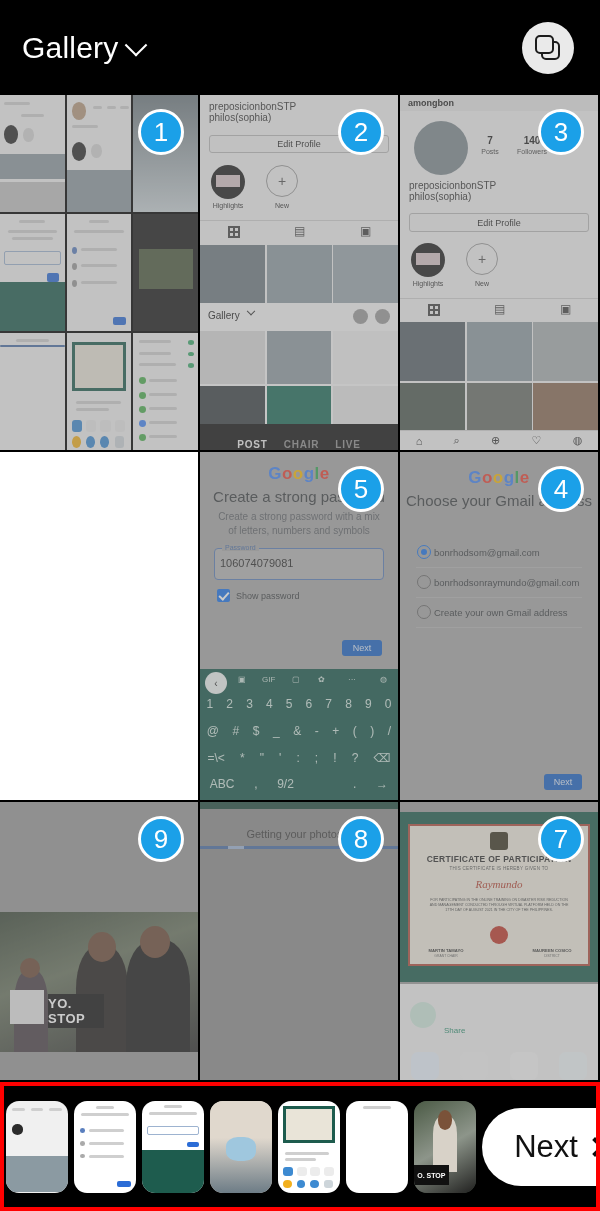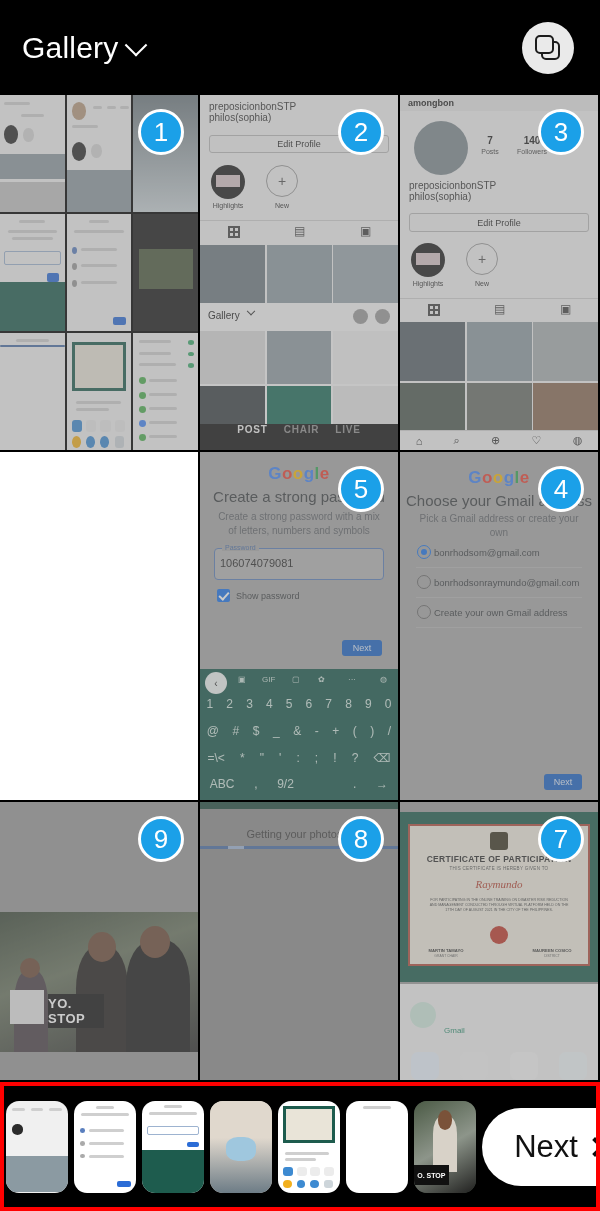--- a/index.html
+++ b/index.html
@@ -244,21 +244,21 @@
   }
 
   
   .gp { position:absolute; left:0; right:0; background:#f4f4f4; }
   .gp-title { position:absolute; font-size:10px; color:#222; }
   .gp-circ { position:absolute; width:15px; height:15px; border-radius:50%; background:#9a9a9a; }
   .gp-thumbs { position:absolute; left:0; right:0; display:grid; grid-template-columns:1fr 1fr 1fr; gap:2px; }
   .gp-thumbs div { background:#cfcfcf; }
   .post-bar {
     position:absolute; left:0; right:0; bottom:0; height:26px;
-    background:#121212; display:flex; align-items:flex-start; justify-content:center; gap:16px;
+    background:#121212; display:flex; align-items:flex-end; justify-content:center; gap:16px;
   }
   .post-bar span { font-size:10px; color:#eee; font-weight:700; letter-spacing:.8px; }
   .post-bar span.off { color:#8d8d8d; }
 
   
   .load-txt { position:absolute; left:0; right:0; text-align:center; font-size:11px; color:#3f3f3f; }
   .load-bar { position:absolute; left:0; right:0; height:3px; background:#4a6fa5; }
   .load-bar:after {
     content:""; position:absolute; left:14%; top:0; width:8%; height:3px; background:#9fb6d6;
   }
@@ -623,21 +623,20 @@
         </div>
       </div>
       <div class="dim"></div>
       <div class="badge">5</div>
     </div>
 
     <div class="cell">
       <div class="scr" style="background:#a8a8a8">
         <div class="g-logo" style="top:16px;"><span>G</span><span>o</span><span>o</span><span>g</span><span>l</span><span>e</span></div>
         <div class="g-title" style="top:40px;">Choose your Gmail address</div>
-        <div class="g-sub" style="top:60px;">Pick a Gmail address or create your own</div>
 
         <span class="g-radio on" style="left:17px;top:93px;"></span>
         <div class="g-radio-lbl" style="left:34px;top:95px;">bonrhodsom@gmail.com</div>
         <span class="g-div" style="left:16px;right:16px;top:115px;"></span>
 
         <span class="g-radio" style="left:17px;top:123px;"></span>
         <div class="g-radio-lbl" style="left:34px;top:125px;">bonrhodsonraymundo@gmail.com</div>
         <span class="g-div" style="left:16px;right:16px;top:145px;"></span>
 
         <span class="g-radio" style="left:17px;top:153px;"></span>
@@ -688,21 +687,21 @@
             <div class="cert-body" style="top:72px;">FOR PARTICIPATING IN THE ONLINE TRAINING ON DISASTER RISK REDUCTION AND MANAGEMENT CONDUCTED THROUGH VIRTUAL PLATFORM HELD ON THE 17TH DAY OF AUGUST 2021 IN THE CITY OF THE PHILIPPINES.</div>
             <span class="cert-stamp" style="top:100px;"></span>
             <div class="cert-sig" style="left:6px;width:60px;top:122px;">MARTIN TAMAYO</div>
             <div class="cert-sigsub" style="left:6px;width:60px;top:128px;">GRANT CHAIR</div>
             <div class="cert-sig" style="right:6px;width:60px;top:122px;">MAUREEN COSICO</div>
             <div class="cert-sigsub" style="right:6px;width:60px;top:128px;">DISTRICT</div>
           </div>
         </div>
         <div class="share-panel" style="top:182px;bottom:0;">
           <span class="share-ico" style="left:10px;top:18px;"></span>
-          <div class="share-help" style="left:44px;top:42px;">Gmail</div>
+          <div class="share-help" style="left:44px;top:42px;">Share</div>
           <div class="share-apps" style="top:68px;">
             <span class="share-app" style="background:#e8f1fb;"></span>
             <span class="share-app" style="background:#f1f1f1;"></span>
             <span class="share-app" style="background:#f4f4f4;"></span>
             <span class="share-app" style="background:#eef4f7;"></span>
           </div>
         </div>
       </div>
       <div class="dim"></div>
       <div class="badge">7</div>

